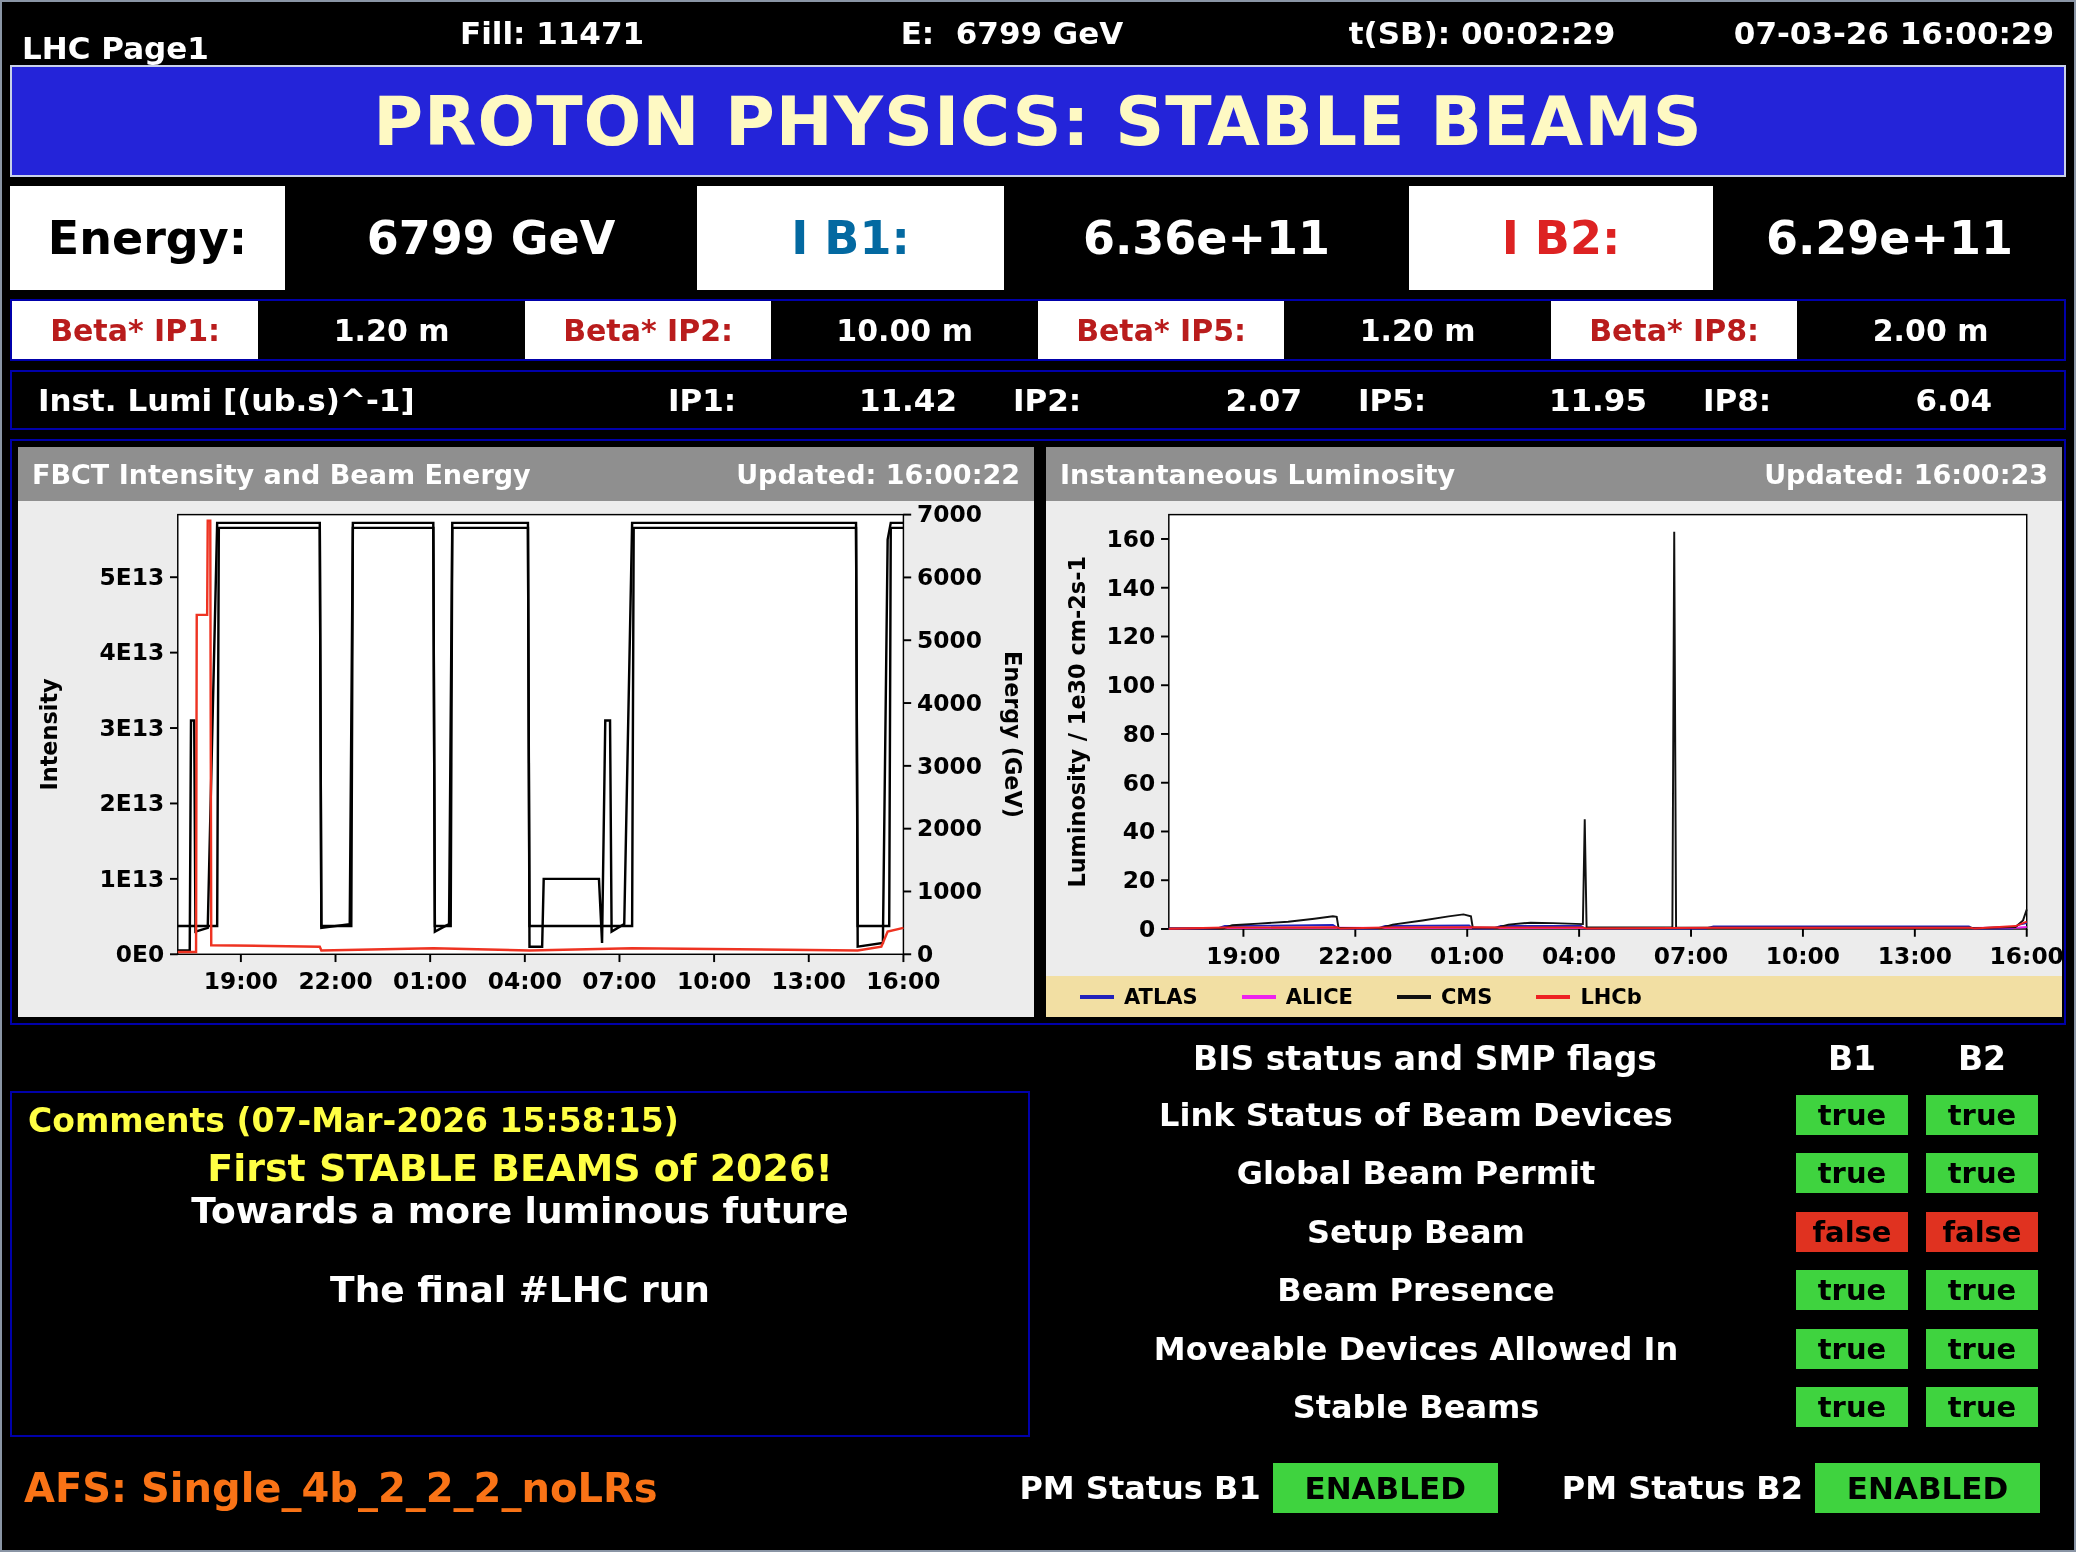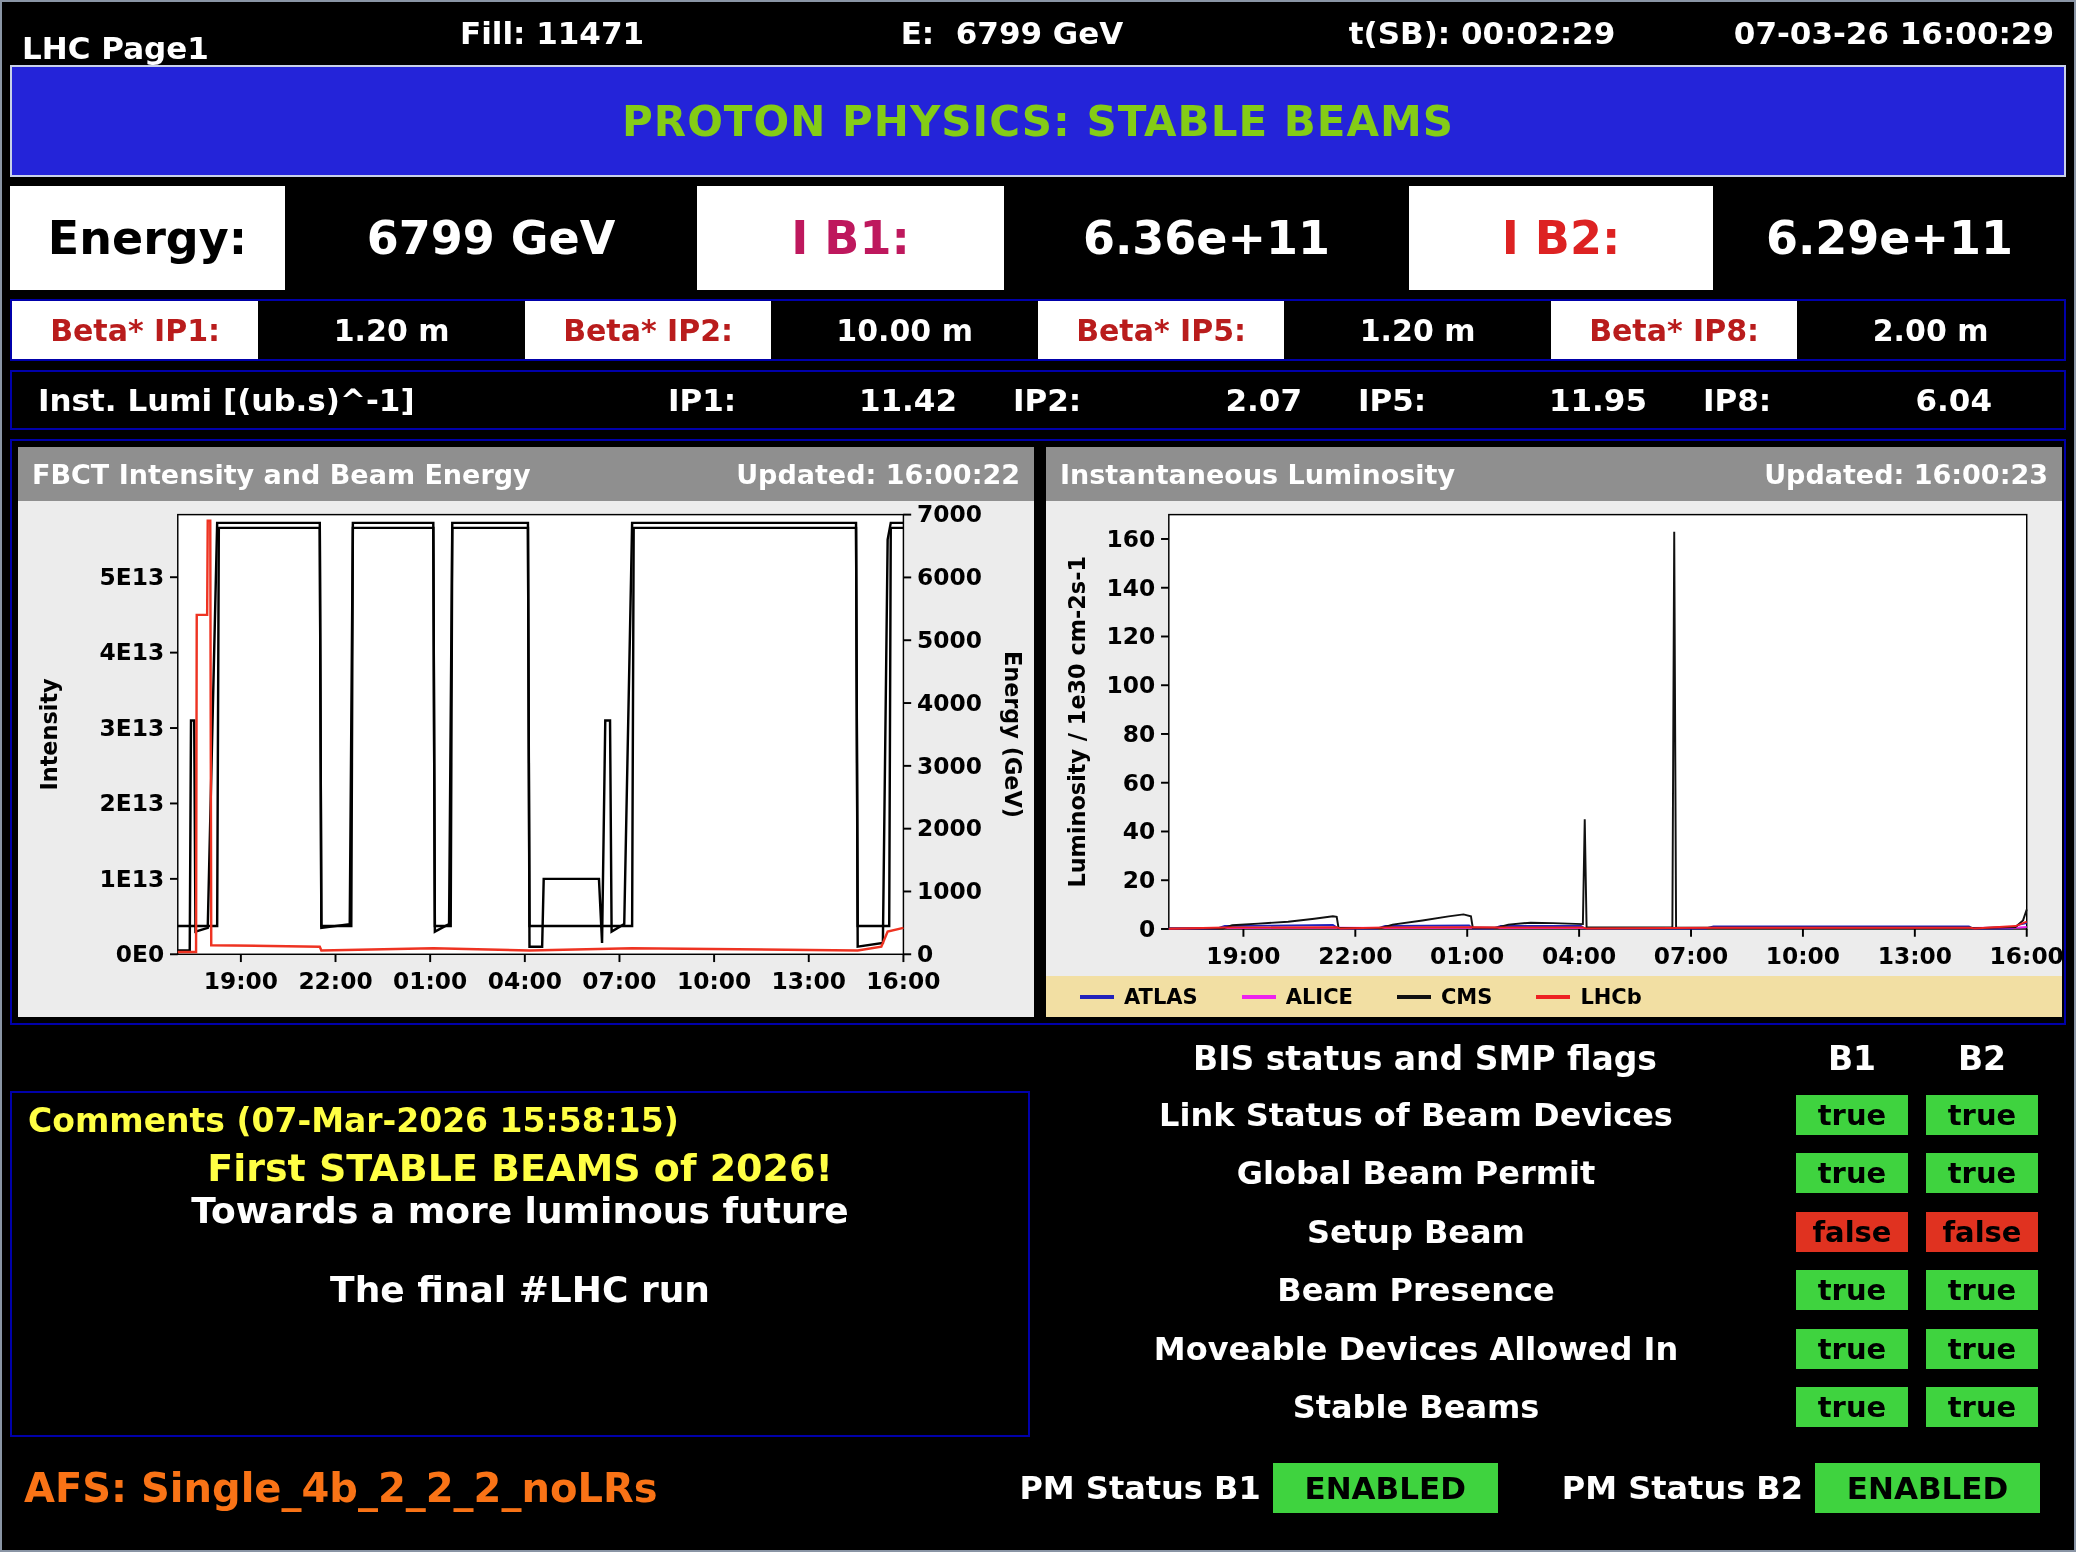--- a/index.html
+++ b/index.html
@@ -17,30 +17,30 @@
   .topbar { height:46px; display:flex; align-items:center; font-size:31px; padding:0 12px; white-space:pre; }
   .tb-app   { width:300px; text-align:left;margin-top:30px; }
   .tb-fill  { width:460px; text-align:center; }
   .tb-e     { width:460px; text-align:center; }
   .tb-tsb   { width:480px; text-align:center; }
   .tb-date  { flex:1; text-align:right; }
 
   .banner {
     height:112px; background:#2424d9; border:2px solid #c9d1e8;
     display:flex; align-items:center; justify-content:center;
-    font-size:42px; letter-spacing:1px; color:#84cc16;
+    font-size:68px; letter-spacing:1px; color:#fef9c3;
   }
 
   .energy-row { height:104px; display:flex; font-size:46px; }
   .cell { display:flex; align-items:center; justify-content:center; }
   .cell-light { background:#fff; color:#000; }
   .cell-dark  { background:#000; color:#fff; }
   .en-label { width:275px; }
   .en-val   { width:412px; }
-  .b1-label { width:307px; color:#be185d; }
+  .b1-label { width:307px; color:#0369a1; }
   .b1-val   { width:405px; }
   .b2-label { width:304px; color:#dd2222; }
   .b2-val   { flex:1; }
 
   .beta-row { height:62px; border:2px solid #0000aa; display:flex; font-size:30px; }
   .beta-label { flex:0.96; background:#fff; color:#b91c1c; display:flex; align-items:center; justify-content:center; }
   .beta-value { flex:1.04; background:#000; color:#fff; display:flex; align-items:center; justify-content:center; }
 
   .lumi-row { height:60px; border:2px solid #0000aa; display:flex; align-items:center; font-size:31px; padding:0 26px; }
   .lumi-label { width:620px; }

